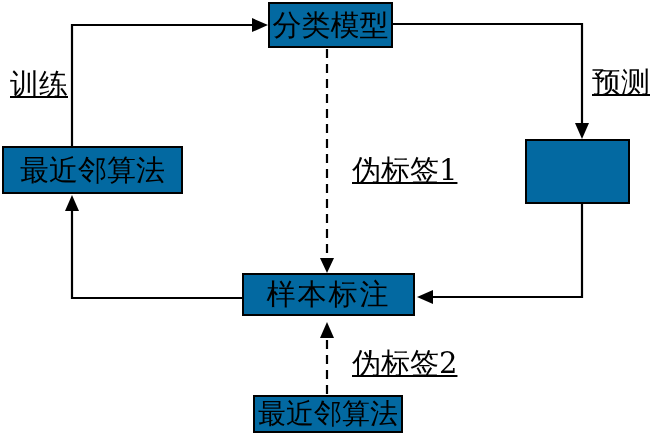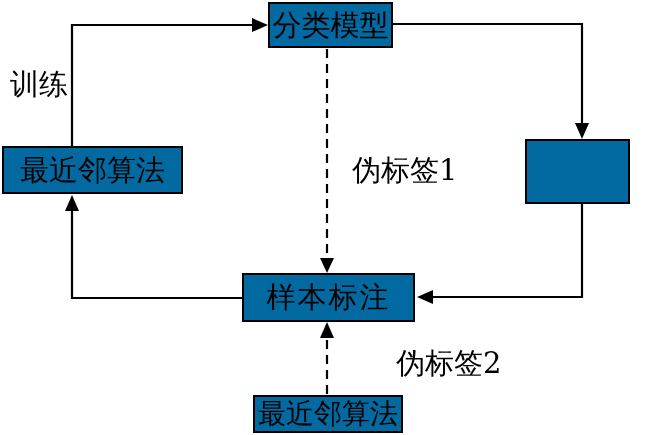--- a/index.html
+++ b/index.html
@@ -45,34 +45,35 @@
     align-items: center;
     justify-content: center;
     text-align: left;
     font-size: 29px;
     line-height: 1.05;
     white-space: nowrap;
   }
   #n-model   { left: 268px; top: 2px;   width: 125px; height: 46px; }
   #n-labeled { left: 2px;   top: 146px; width: 181px; height: 48px; }
   #n-pool    { left: 525px; top: 139px; width: 105px; height: 65px; font-size: 28px; }
-  #n-annot   { left: 242px; top: 273px; width: 173px; height: 49px; letter-spacing: 2px; }
+  #n-annot   { left: 242px; top: 273px; width: 173px; height: 43px; letter-spacing: 2px; }
   #n-knn     { left: 253px; top: 395px; width: 150px; height: 38px; font-size: 28px; }
   .edge-label {
     position: absolute;
     font-size: 29px;
     line-height: 1;
     white-space: nowrap;
+    text-decoration: underline;
   }
   #l-train   { left: 10px;  top: 70px;  }
   #l-predict { left: 592px; top: 68px;  }
   #l-pseudo1 { left: 352px; top: 156px; }
   #l-update  { left: 131px; top: 308px; }
   #l-select  { left: 466px; top: 308px; }
-  #l-pseudo2 { left: 352px; top: 349px; margin-left: 44px; }
+  #l-pseudo2 { left: 352px; top: 349px; }
 </style>
 </head>
 <body>
 
 <div class="canvas">
 
   <svg class="edges" viewBox="0 0 650 435">
 
     <path d="M 72 146 V 25 H 252"></path>
     <polygon points="268,25 252,18 252,32"></polygon>
@@ -106,16 +107,17 @@
 
   <div class="node" id="n-annot">
     <span>样本标注</span>
   </div>
 
   <div class="node" id="n-knn">
     <span>最近邻算法</span>
   </div>
 
   <div class="edge-label" id="l-train">训练</div>
+  <div class="edge-label" id="l-predict">预测</div>
   <div class="edge-label" id="l-pseudo1">伪标签1</div>
   <div class="edge-label" id="l-pseudo2">伪标签2</div>
 
 </div>
 
 </body></html>

